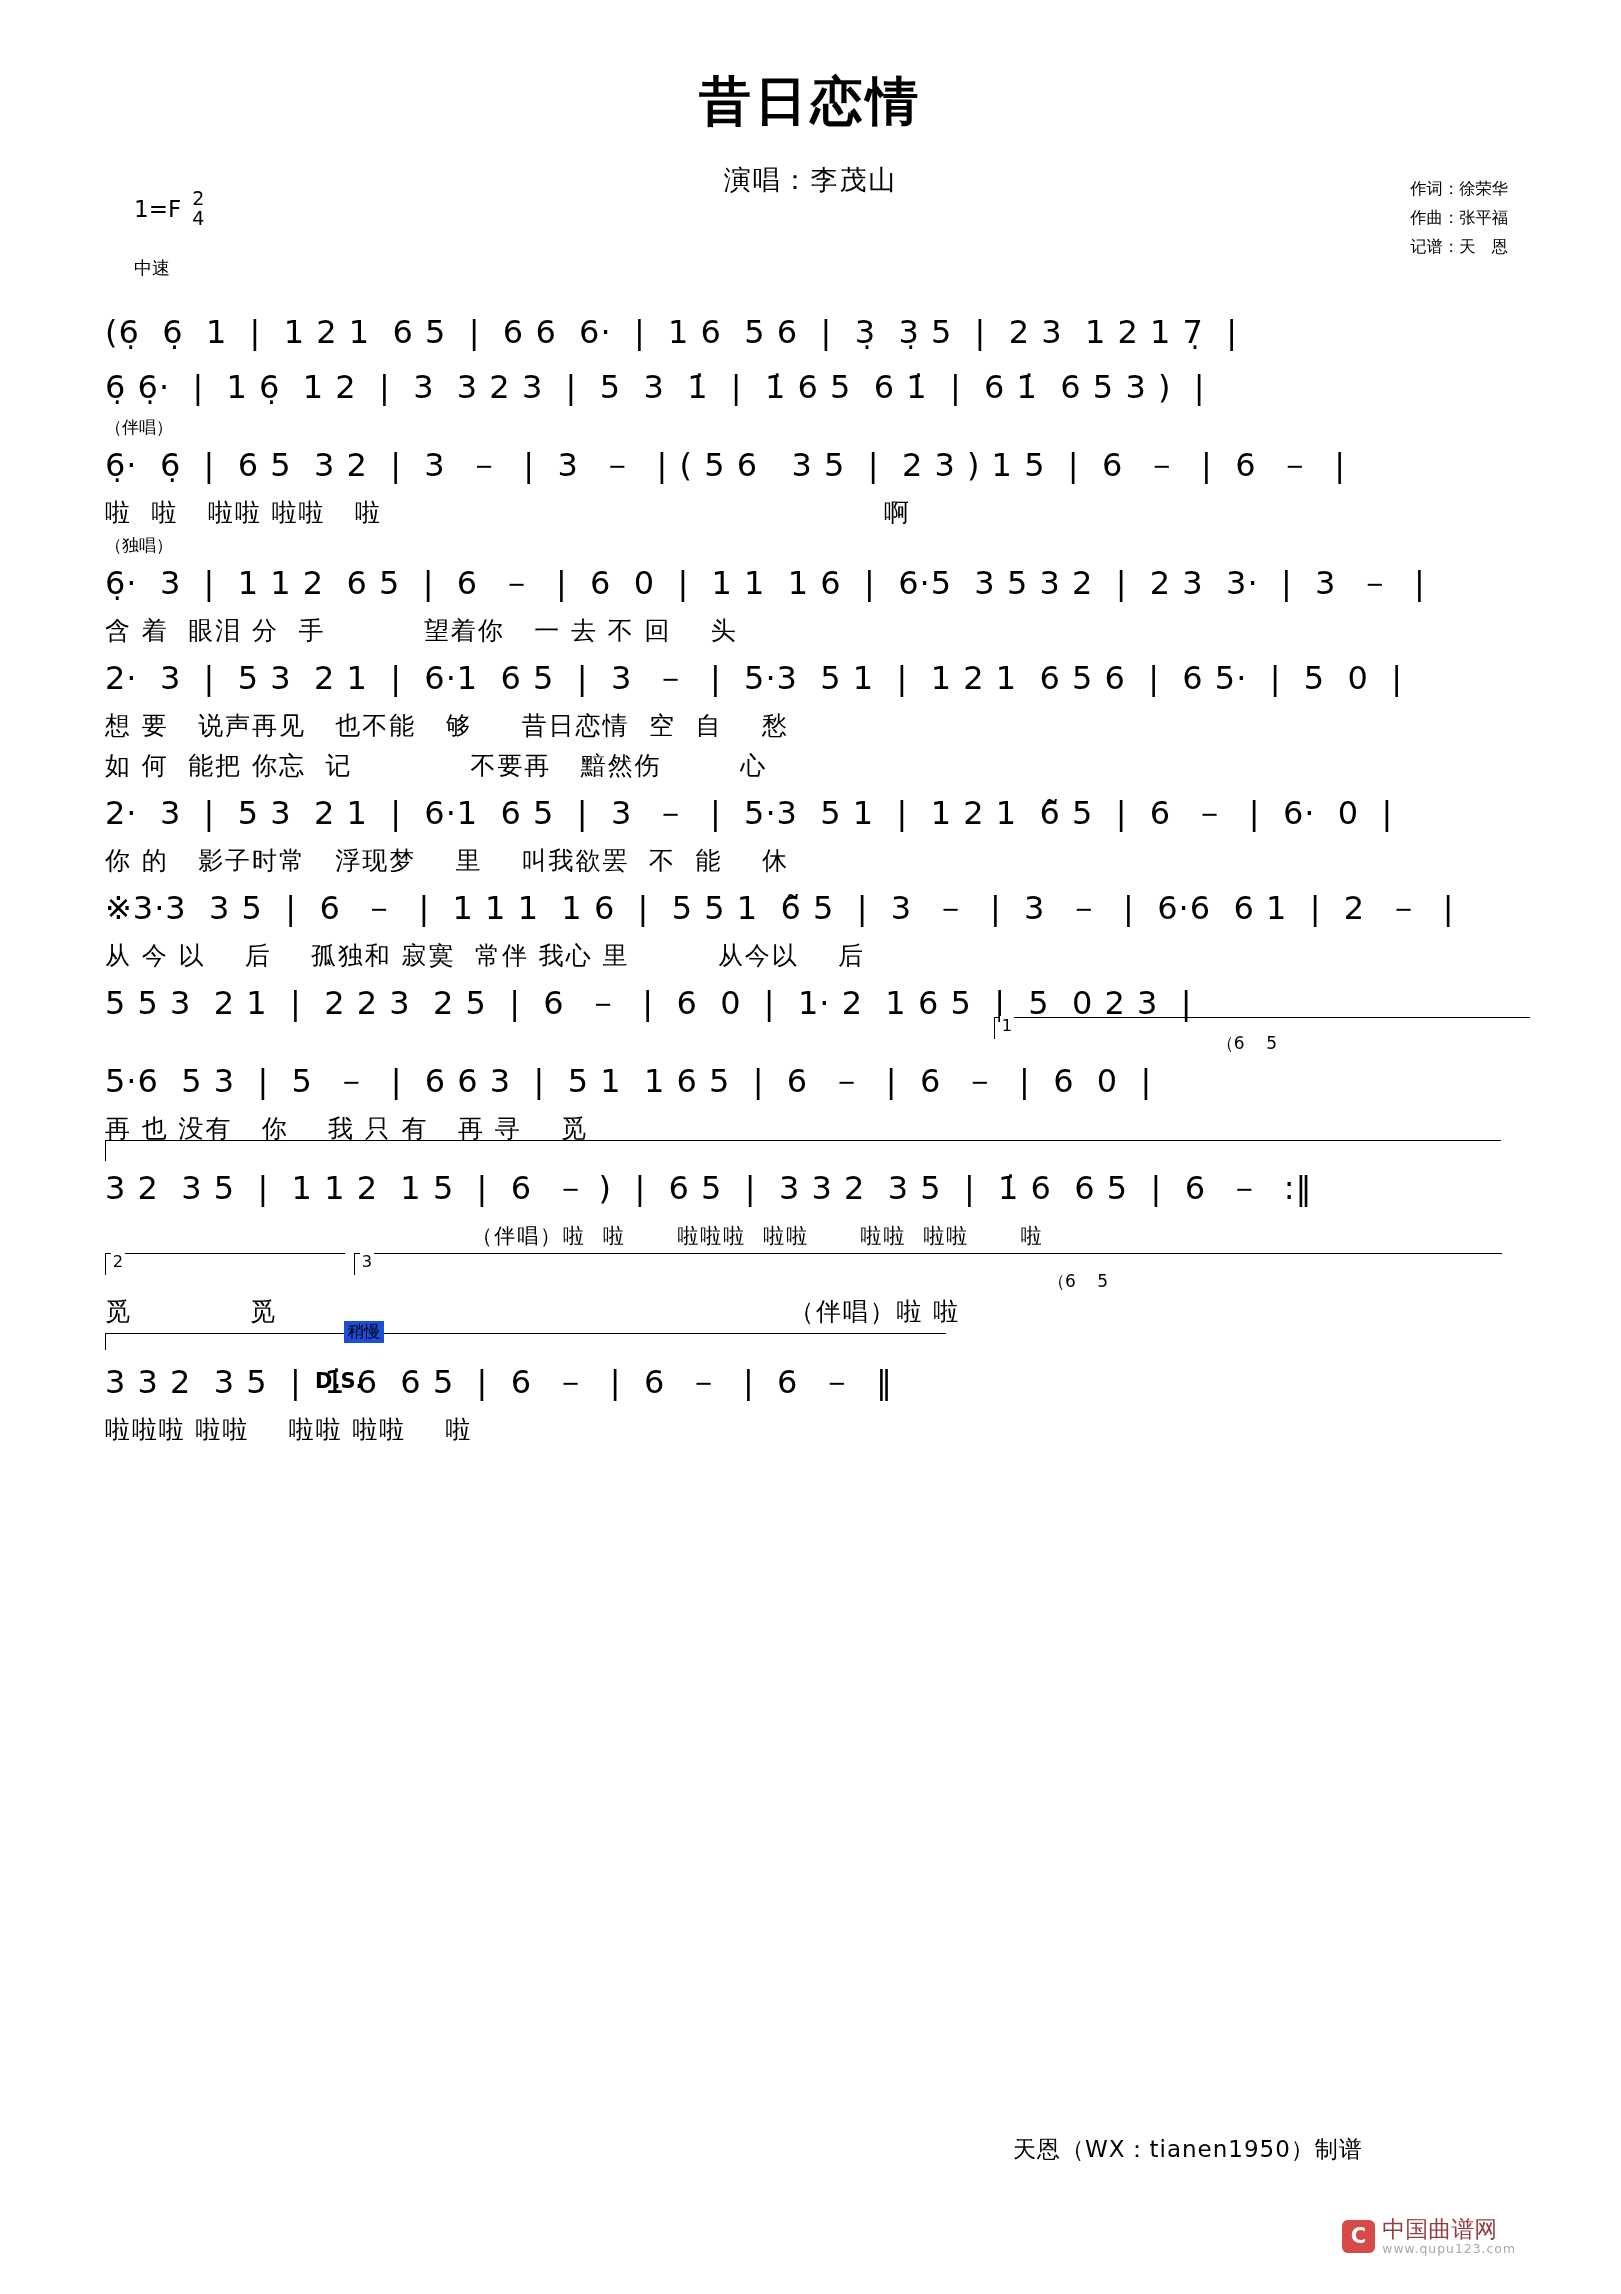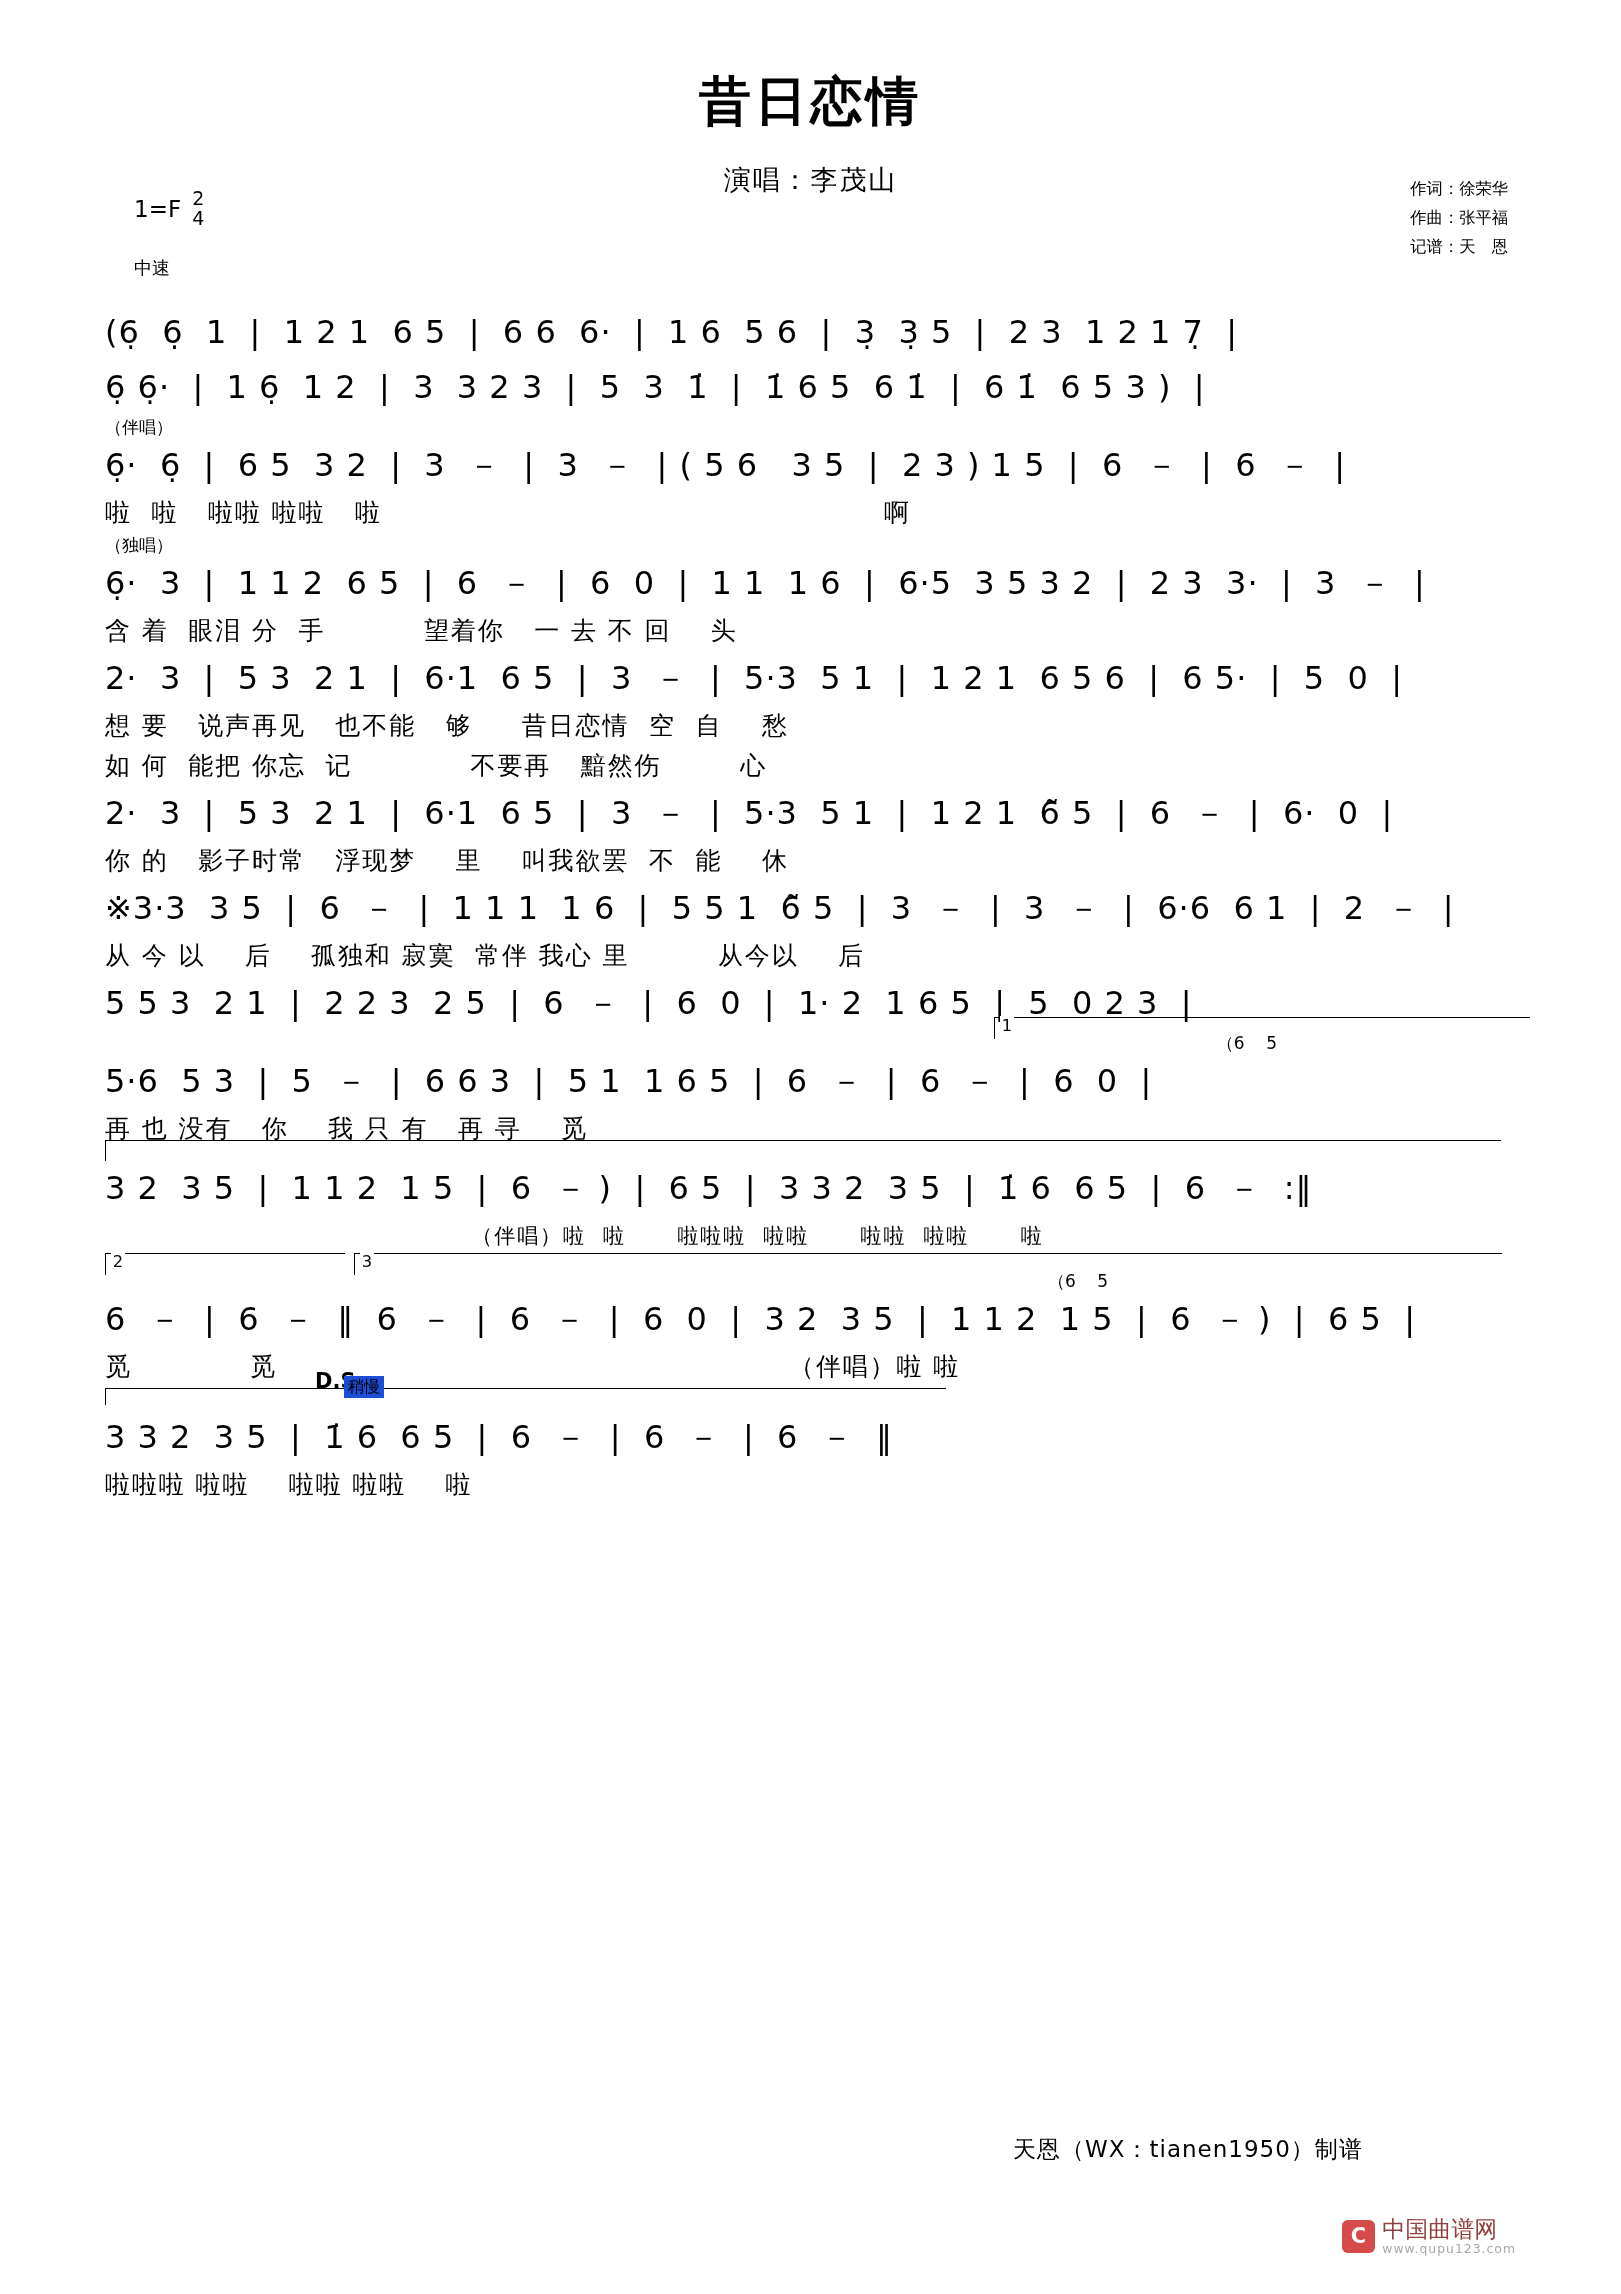--- a/index.html
+++ b/index.html
@@ -265,21 +265,20 @@
     <div class="spacer"></div>
 
     <div class="line" style="position:relative;">
       <div class="ending" style="left:105px;top:-17px;width:239px;">
         <span class="lbl">2</span>
       </div>
       <div class="ending" style="left:354px;top:-17px;width:1147px;">
         <span class="lbl">3</span>
       </div>
       <div class="marker" style="text-align:center;padding-left:535px;">（6    5</div>
-      <div class="notes">6  －  |  6  －  ‖  6  －  |  6  －  |  6  0  |  3 2  3 5  |  1 1 2  1 5  |  6  － )  |  6 5  |</div>
       <div class="lyrics">觅            觅                                                    （伴唱）啦 啦</div>
       <div class="ds" style="left:315px;top:99px;">D.S.</div>
     </div>
 
     <div class="spacer"></div>
 
     <div class="line" style="position:relative;">
       <div class="longline" style="left:105px;top:-13.4px;width:841px;"></div>
       <div class="vbar" style="left:105px;top:-13.4px;height:17px;"></div>
       <div class="slow-label" style="left:344px;top:-25px;">稍慢</div>

